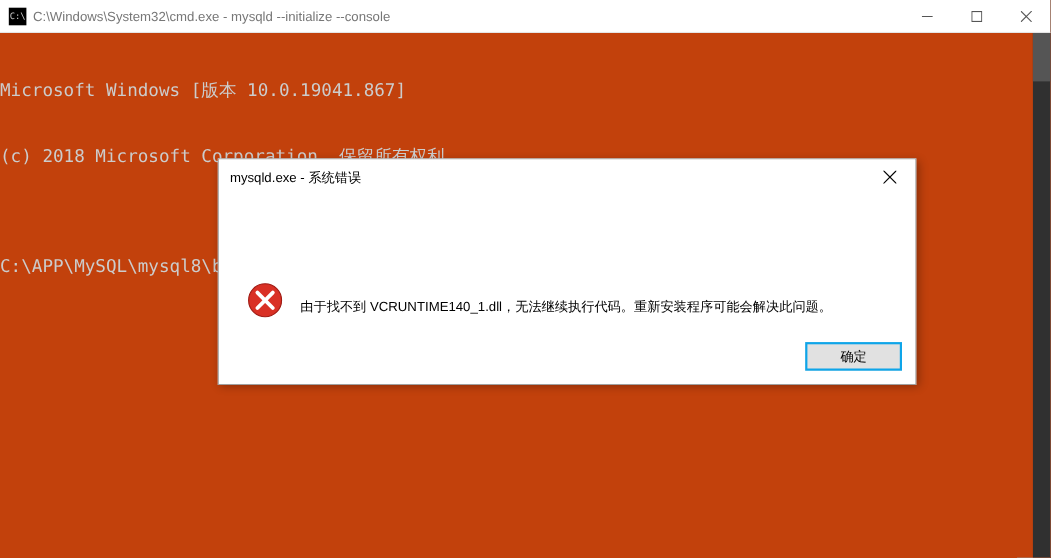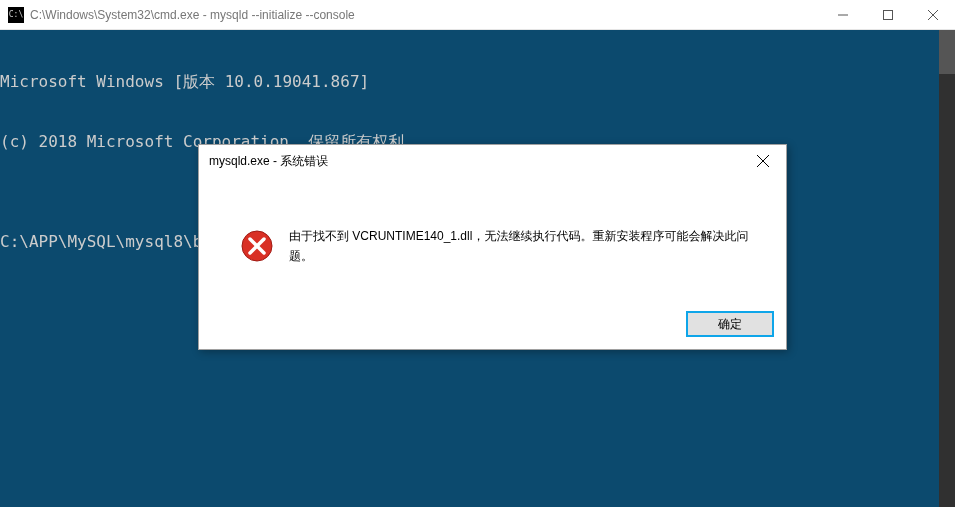--- a/index.html
+++ b/index.html
@@ -58,21 +58,21 @@
       display: flex;
       align-items: center;
       justify-content: center;
       color: #555;
     }
     .wc-btn svg {
       pointer-events: none;
     }
     .terminal {
       flex: 1;
-      background: #0c4a6e;
+      background: #c2410c;
       color: #ccc;
       font-family: "NSimSun", "SimSun", Consolas, monospace;
       font-size: 16px;
       line-height: 20px;
       padding: 2px 0 0 0;
       position: relative;
       white-space: pre;
     }
     .terminal-line {
       white-space: pre;
@@ -90,21 +90,21 @@
       top: 0;
       right: 0;
       width: 16px;
       height: 44px;
       background: #555;
     }
     .dialog {
       position: absolute;
       left: 198px;
       top: 144px;
-      width: 589px;
+      width: 635px;
       height: 206px;
       background: #fff;
       border: 1px solid #a0a0a0;
       box-shadow: 2px 2px 8px rgba(0,0,0,0.3);
       display: flex;
       flex-direction: column;
       font-family: "Microsoft YaHei", "SimSun", sans-serif;
     }
     .dialog-titlebar {
       height: 32px;
@@ -121,22 +121,22 @@
     .dialog-close {
       width: 46px;
       height: 30px;
       display: flex;
       align-items: center;
       justify-content: center;
     }
     .dialog-body {
       flex: 1;
       display: flex;
-      padding: 26px 20px 10px 42px;
-      align-items: center;
+      padding: 26px 20px 10px 26px;
+      align-items: flex-end;
       background: #fff;
     }
     .error-icon {
       width: 32px;
       height: 32px;
       margin-right: 16px;
       flex-shrink: 0;
     }
     .dialog-message {
       font-size: 12px;

